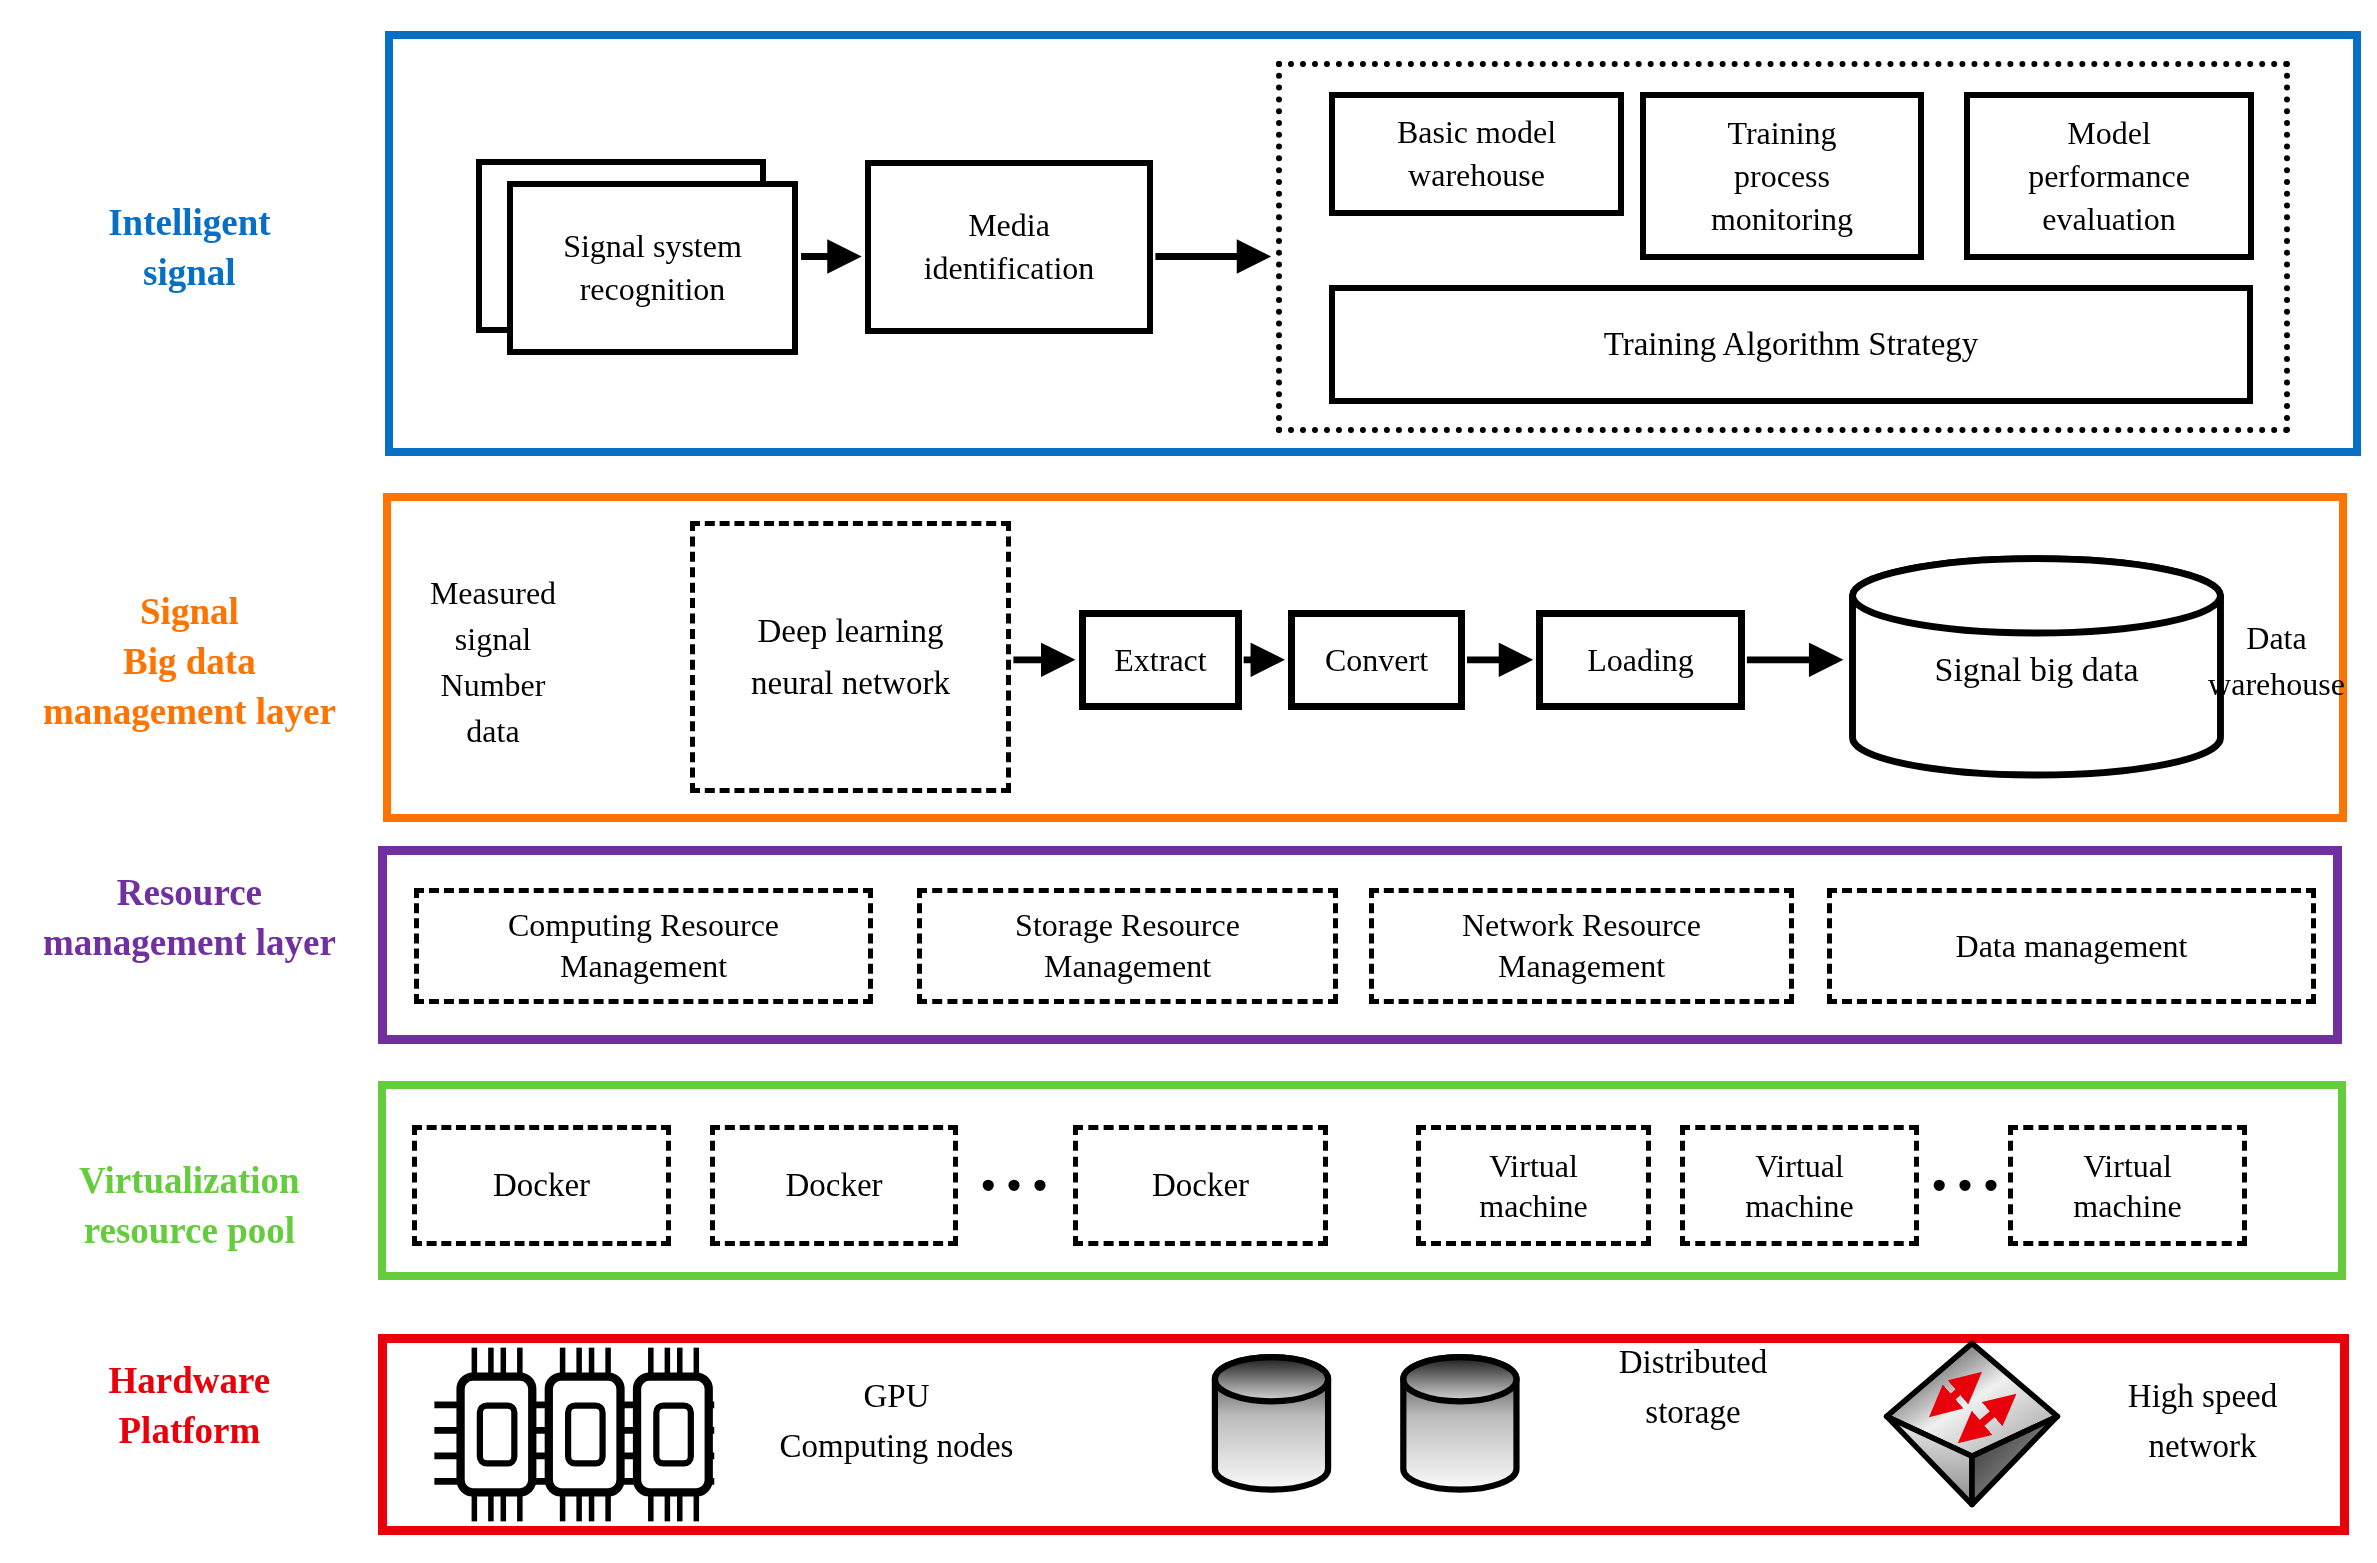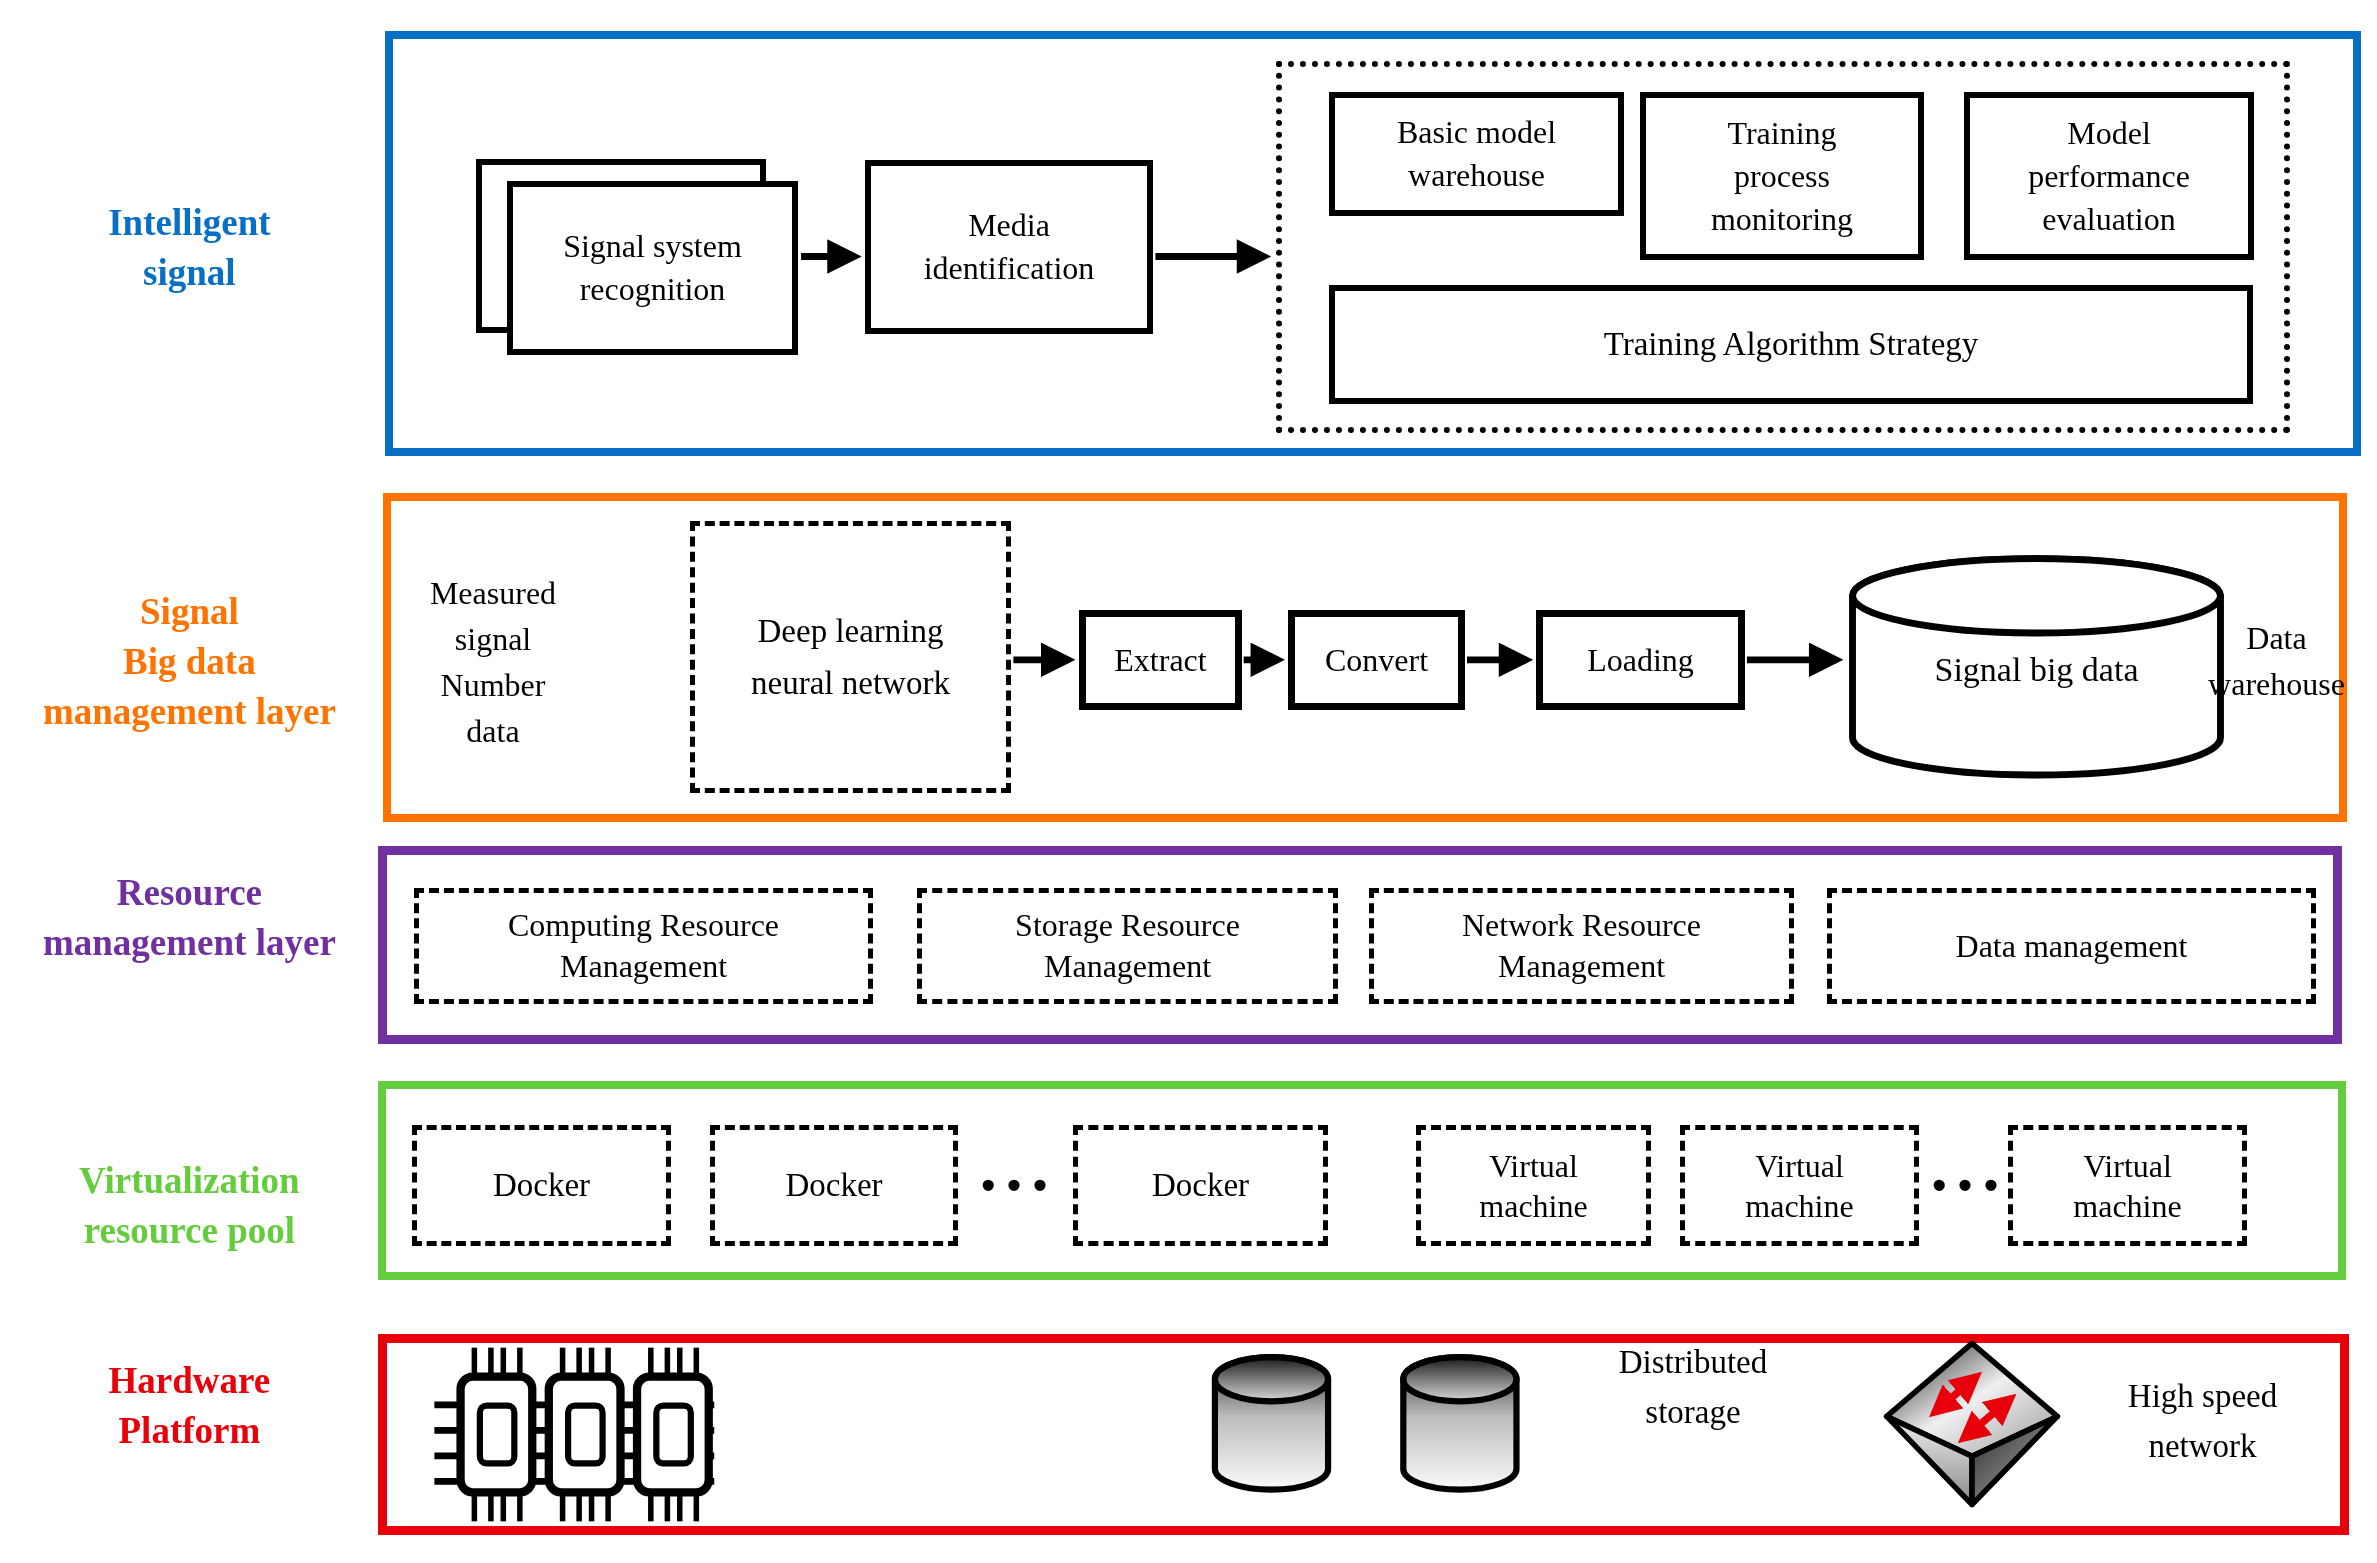--- a/index.html
+++ b/index.html
@@ -209,20 +209,24 @@
           <line x1="20" y1="210" x2="20" y2="254"></line>
             <line x1="44" y1="210" x2="44" y2="254"></line>
             <line x1="62" y1="210" x2="62" y2="254"></line>
             <line x1="86" y1="210" x2="86" y2="254"></line>
         </g>
         <rect x="0" y="44" width="104" height="168" rx="18" fill="#fff" stroke="#000" stroke-width="12"></rect>
         <rect x="28" y="86" width="50" height="84" rx="10" fill="#fff" stroke="#000" stroke-width="9"></rect>
       </g>
     </g>
   </svg>
+  <div class="txt" style="left:745px;top:1371px;width:303px;font-size:33px;line-height:50px;">
+    <div>GPU</div>
+    <div>Computing nodes</div>
+  </div>
 
   <svg class="icon" style="left:1208px;top:1353px;" width="314" height="145" viewBox="0 0 455 210">
     <defs>
       <linearGradient id="cylg" x1="0" y1="0" x2="0" y2="1">
         <stop offset="0%" stop-color="#2e2e2e"></stop>
           <stop offset="45%" stop-color="#bdbdbd"></stop>
           <stop offset="100%" stop-color="#fafafa"></stop>
       </linearGradient>
       <linearGradient id="cylg2" x1="0" y1="0" x2="0" y2="1">
         <stop offset="0%" stop-color="#1c1c1c"></stop>

